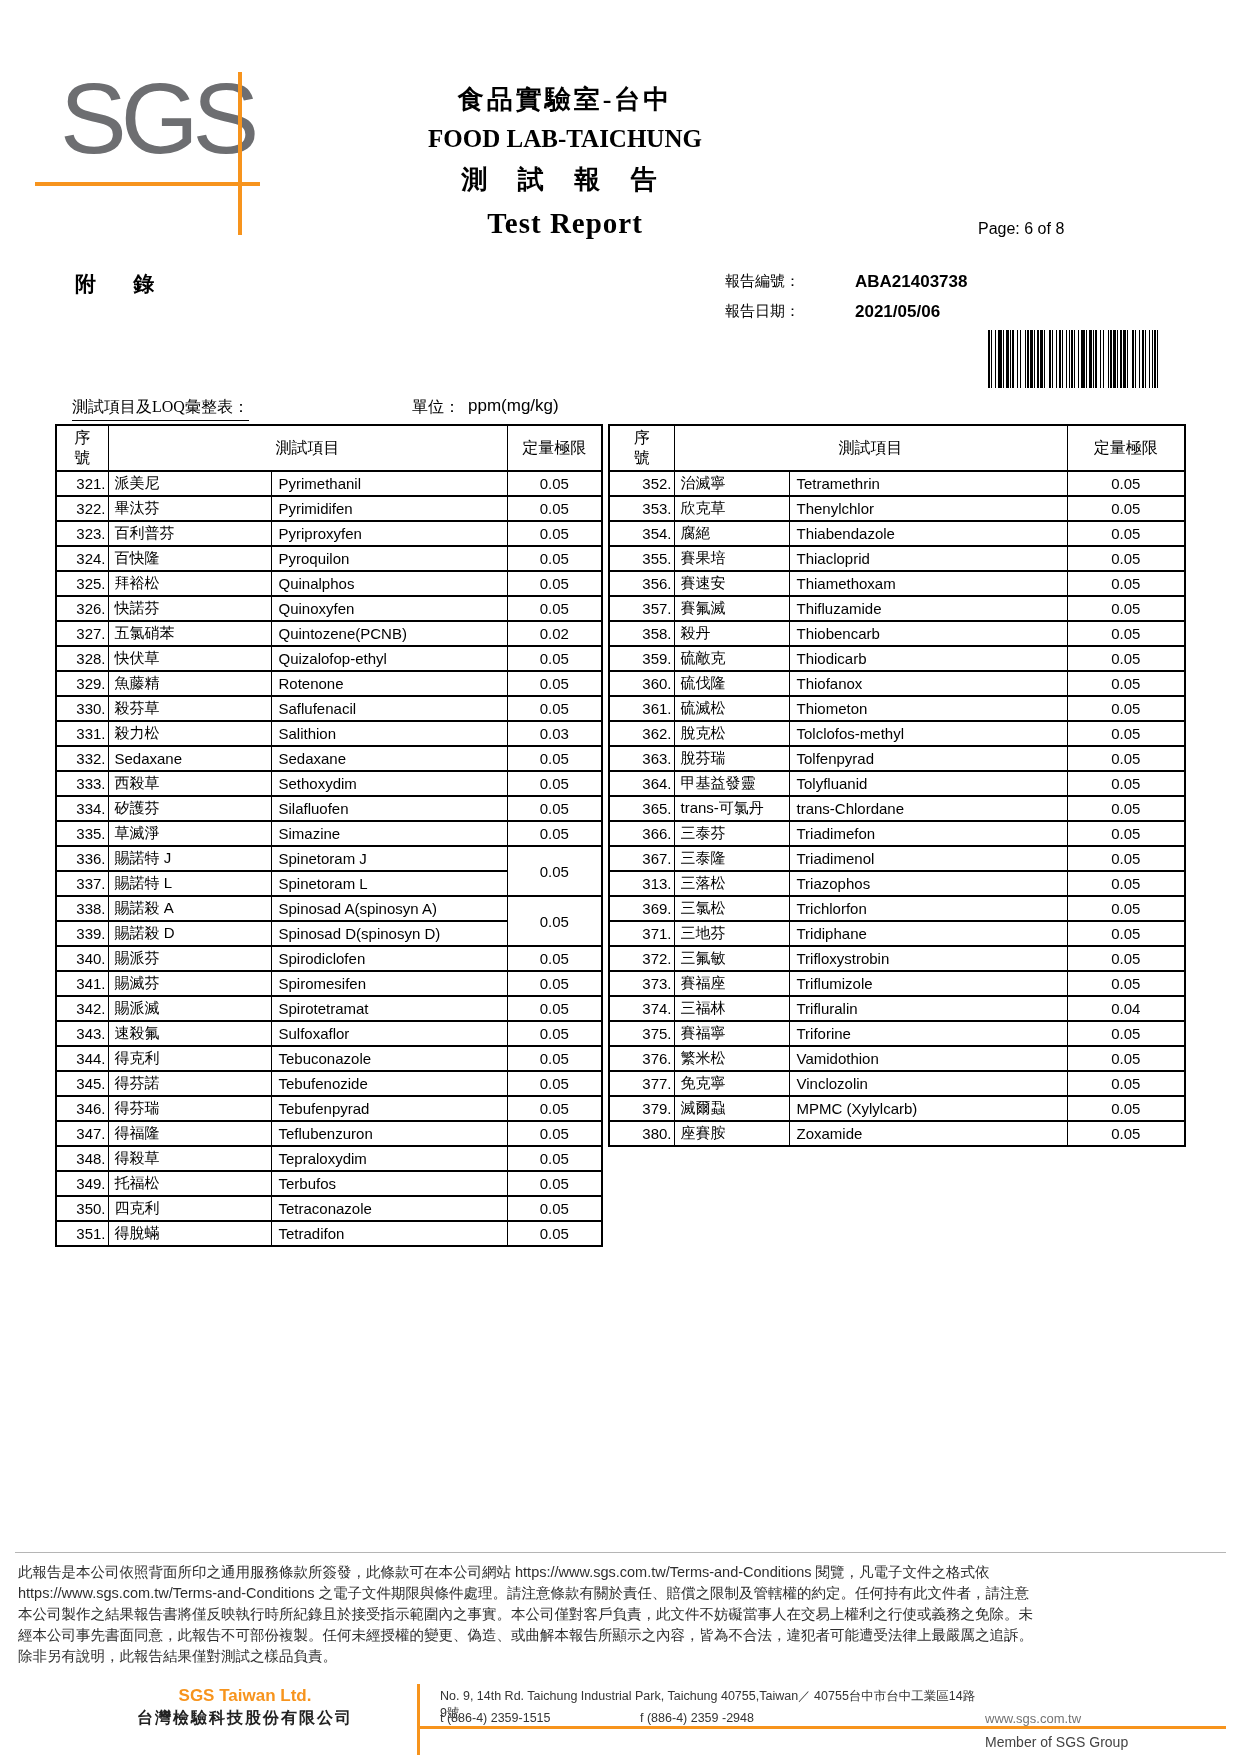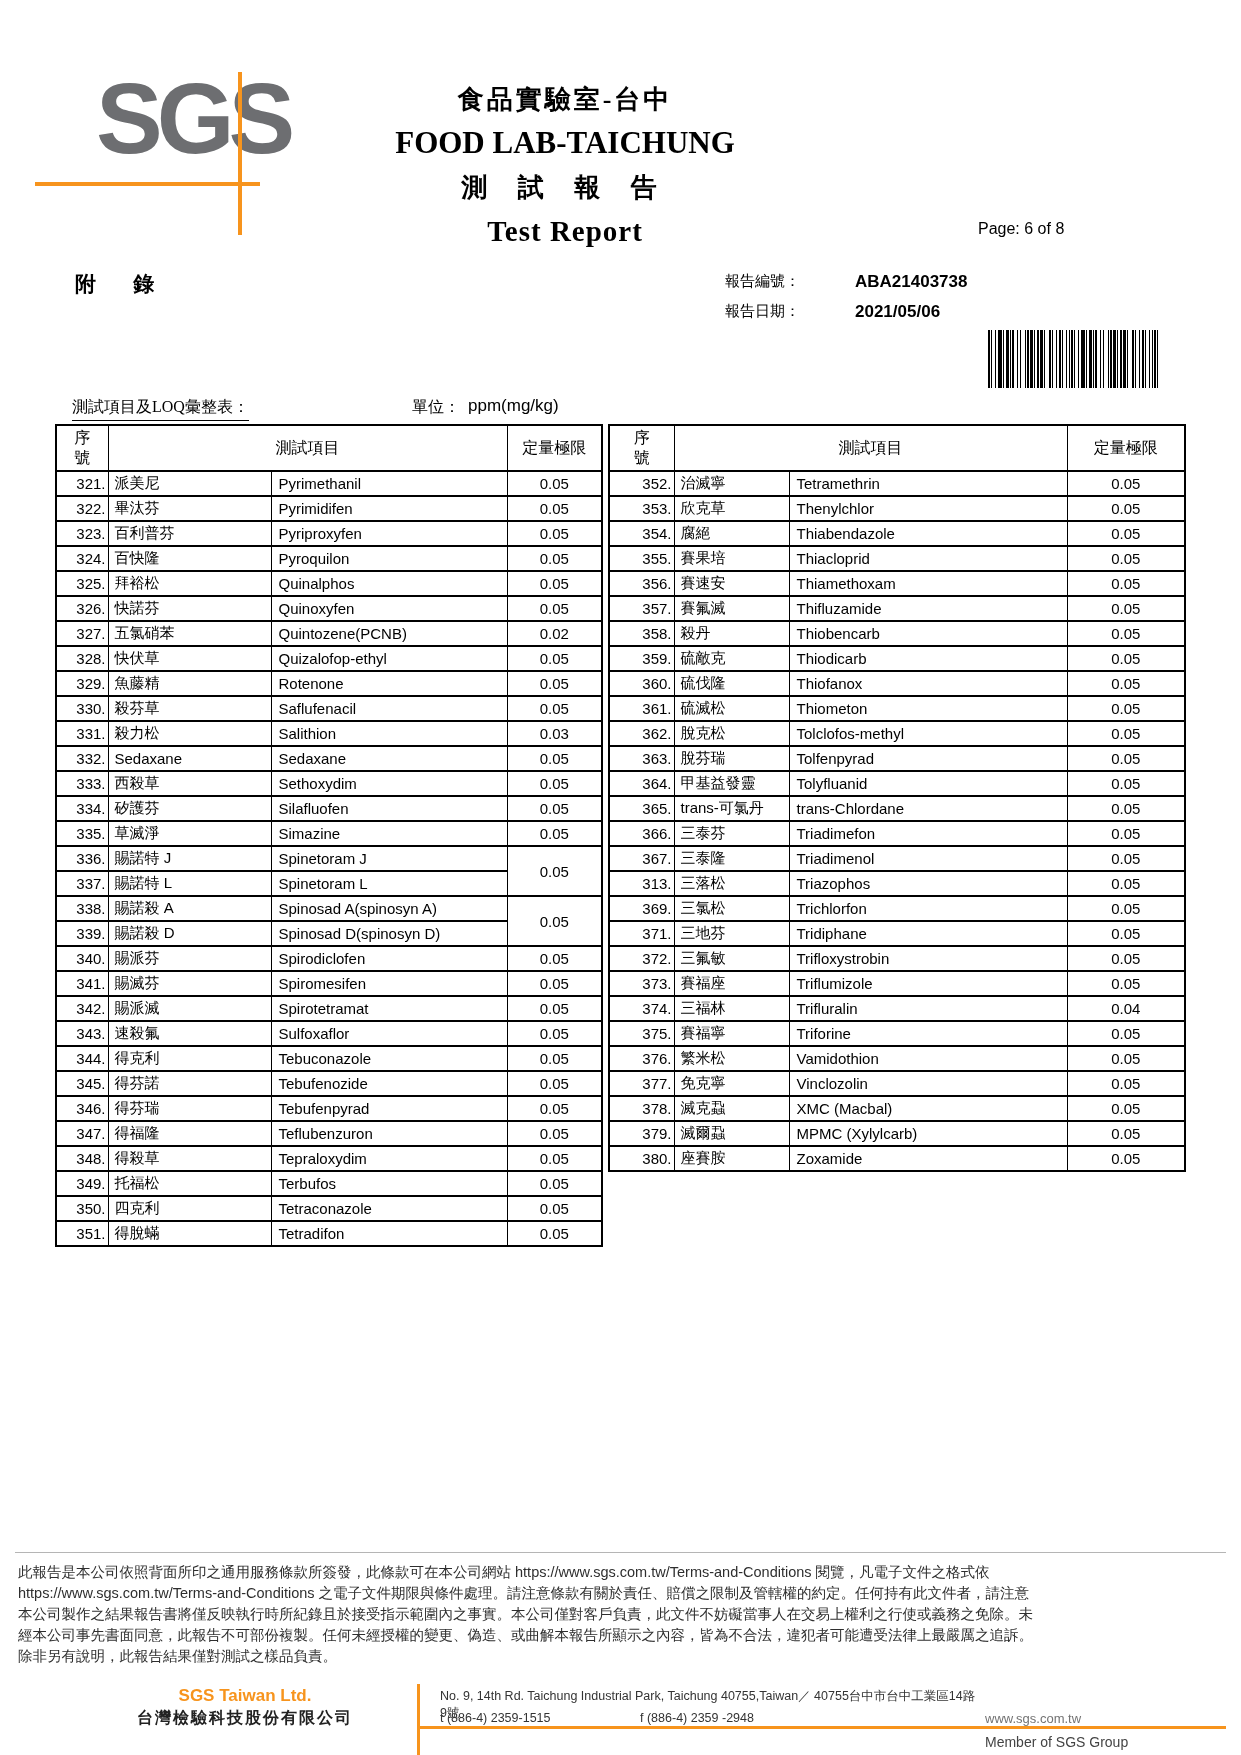--- a/index.html
+++ b/index.html
@@ -6,31 +6,30 @@
   .page{
     position:relative;width:1241px;height:1755px;background:#ffffff;
     margin:0 auto;overflow:hidden;
     font-family:"Liberation Sans","DejaVu Sans",sans-serif;color:#000;
   }
   
   .logo-area{position:absolute;left:35px;top:60px;width:260px;height:185px;}
   .logo-text{
     position:absolute;left:25px;top:8px;
     font-family:"Liberation Sans","DejaVu Sans",sans-serif;
-    font-weight:bold;font-size:100px;line-height:100px;letter-spacing:-6px;
+    font-weight:normal;font-size:100px;line-height:100px;letter-spacing:-6px;
     color:#6d6e71;
-    margin-left:36px;
   }
   .logo-hline{position:absolute;left:0;top:122px;width:225px;height:4px;background:#f7941d;}
   .logo-vline{position:absolute;left:203px;top:12px;width:4px;height:163px;background:#f7941d;}
   
   .title-area{position:absolute;left:330px;top:82px;width:470px;text-align:center;
     font-family:"Liberation Serif","DejaVu Serif",serif;font-weight:bold;}
   .title-zh{font-size:26px;letter-spacing:3px;margin-bottom:8px;}
-  .title-en{font-size:31px;margin-bottom:9px;}
+  .title-en{font-size:25px;margin-bottom:9px;}
   .report-zh{font-size:26px;letter-spacing:12px;margin-bottom:10px;}
   .report-en{font-size:29px;letter-spacing:1px;}
   .page-num{position:absolute;left:978px;top:220px;font-size:16px;}
   
   .appendix{position:absolute;left:75px;top:270px;
     font-family:"Liberation Serif","DejaVu Serif",serif;
     font-weight:bold;font-size:21px;letter-spacing:16px;}
   .meta{position:absolute;left:725px;top:272px;font-size:15px;}
   .meta-row{display:flex;margin-bottom:10px;}
   .meta-label{width:130px;font-family:"Liberation Serif","DejaVu Serif",serif;}
@@ -588,26 +587,20 @@
           <td class="c-en">Vamidothion</td>
           <td class="c-loq">0.05</td>
         </tr>
         <tr>
           <td class="c-no">377.</td>
           <td class="c-zh">免克寧</td>
           <td class="c-en">Vinclozolin</td>
           <td class="c-loq">0.05</td>
         </tr>
         <tr>
-          <td class="c-no">378.</td>
-          <td class="c-zh">滅克蝨</td>
-          <td class="c-en">XMC (Macbal)</td>
-          <td class="c-loq">0.05</td>
-        </tr>
-        <tr>
           <td class="c-no">379.</td>
           <td class="c-zh">滅爾蝨</td>
           <td class="c-en">MPMC (Xylylcarb)</td>
           <td class="c-loq">0.05</td>
         </tr>
         <tr>
           <td class="c-no">380.</td>
           <td class="c-zh">座賽胺</td>
           <td class="c-en">Zoxamide</td>
           <td class="c-loq">0.05</td>

